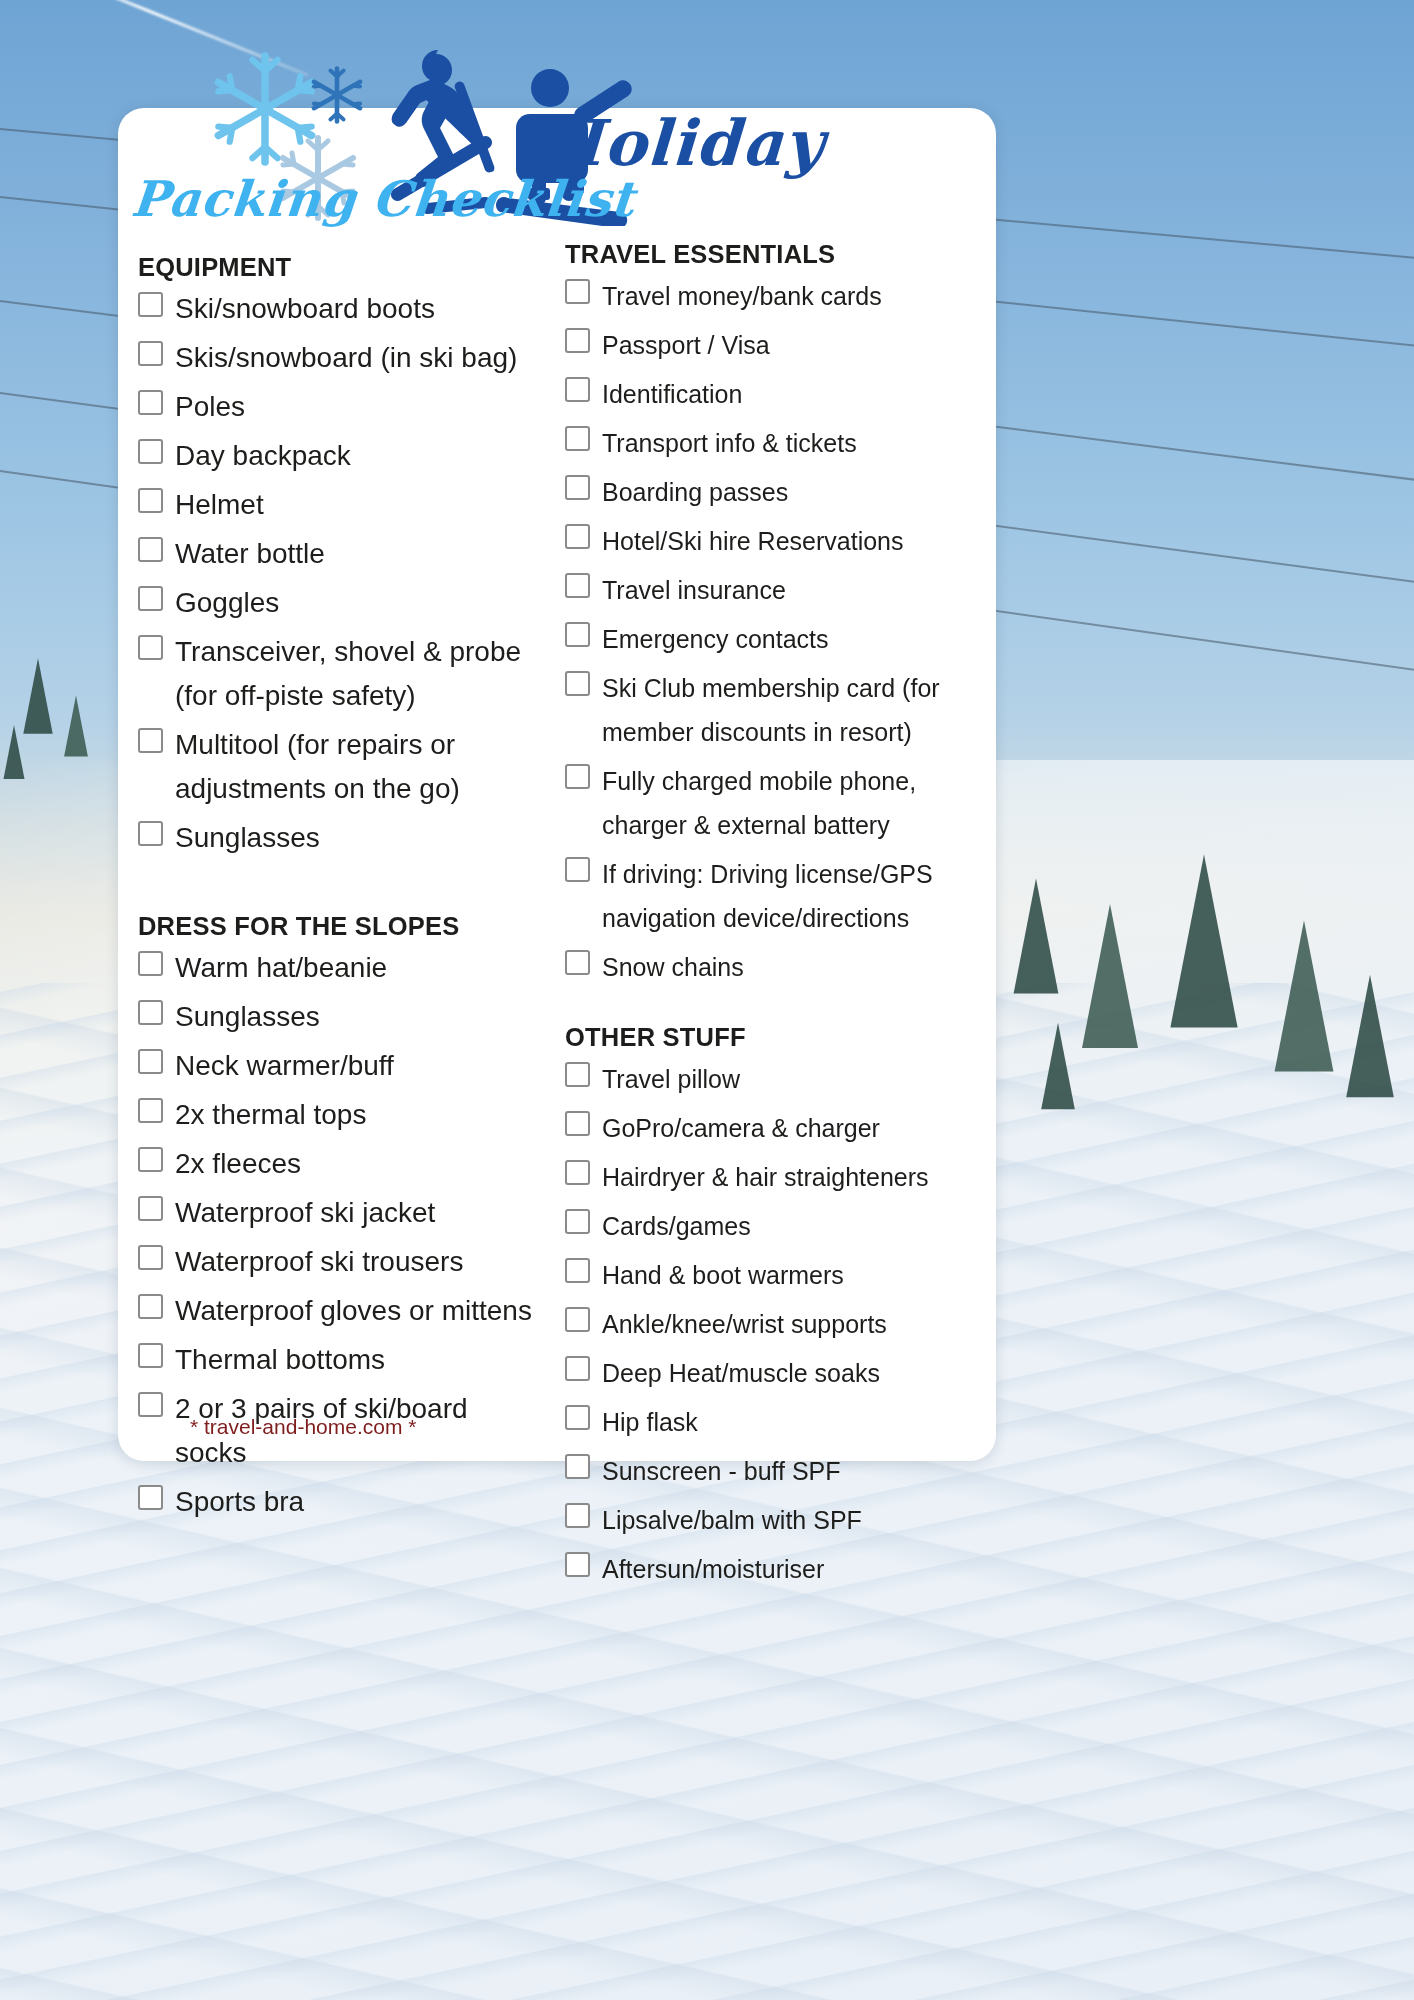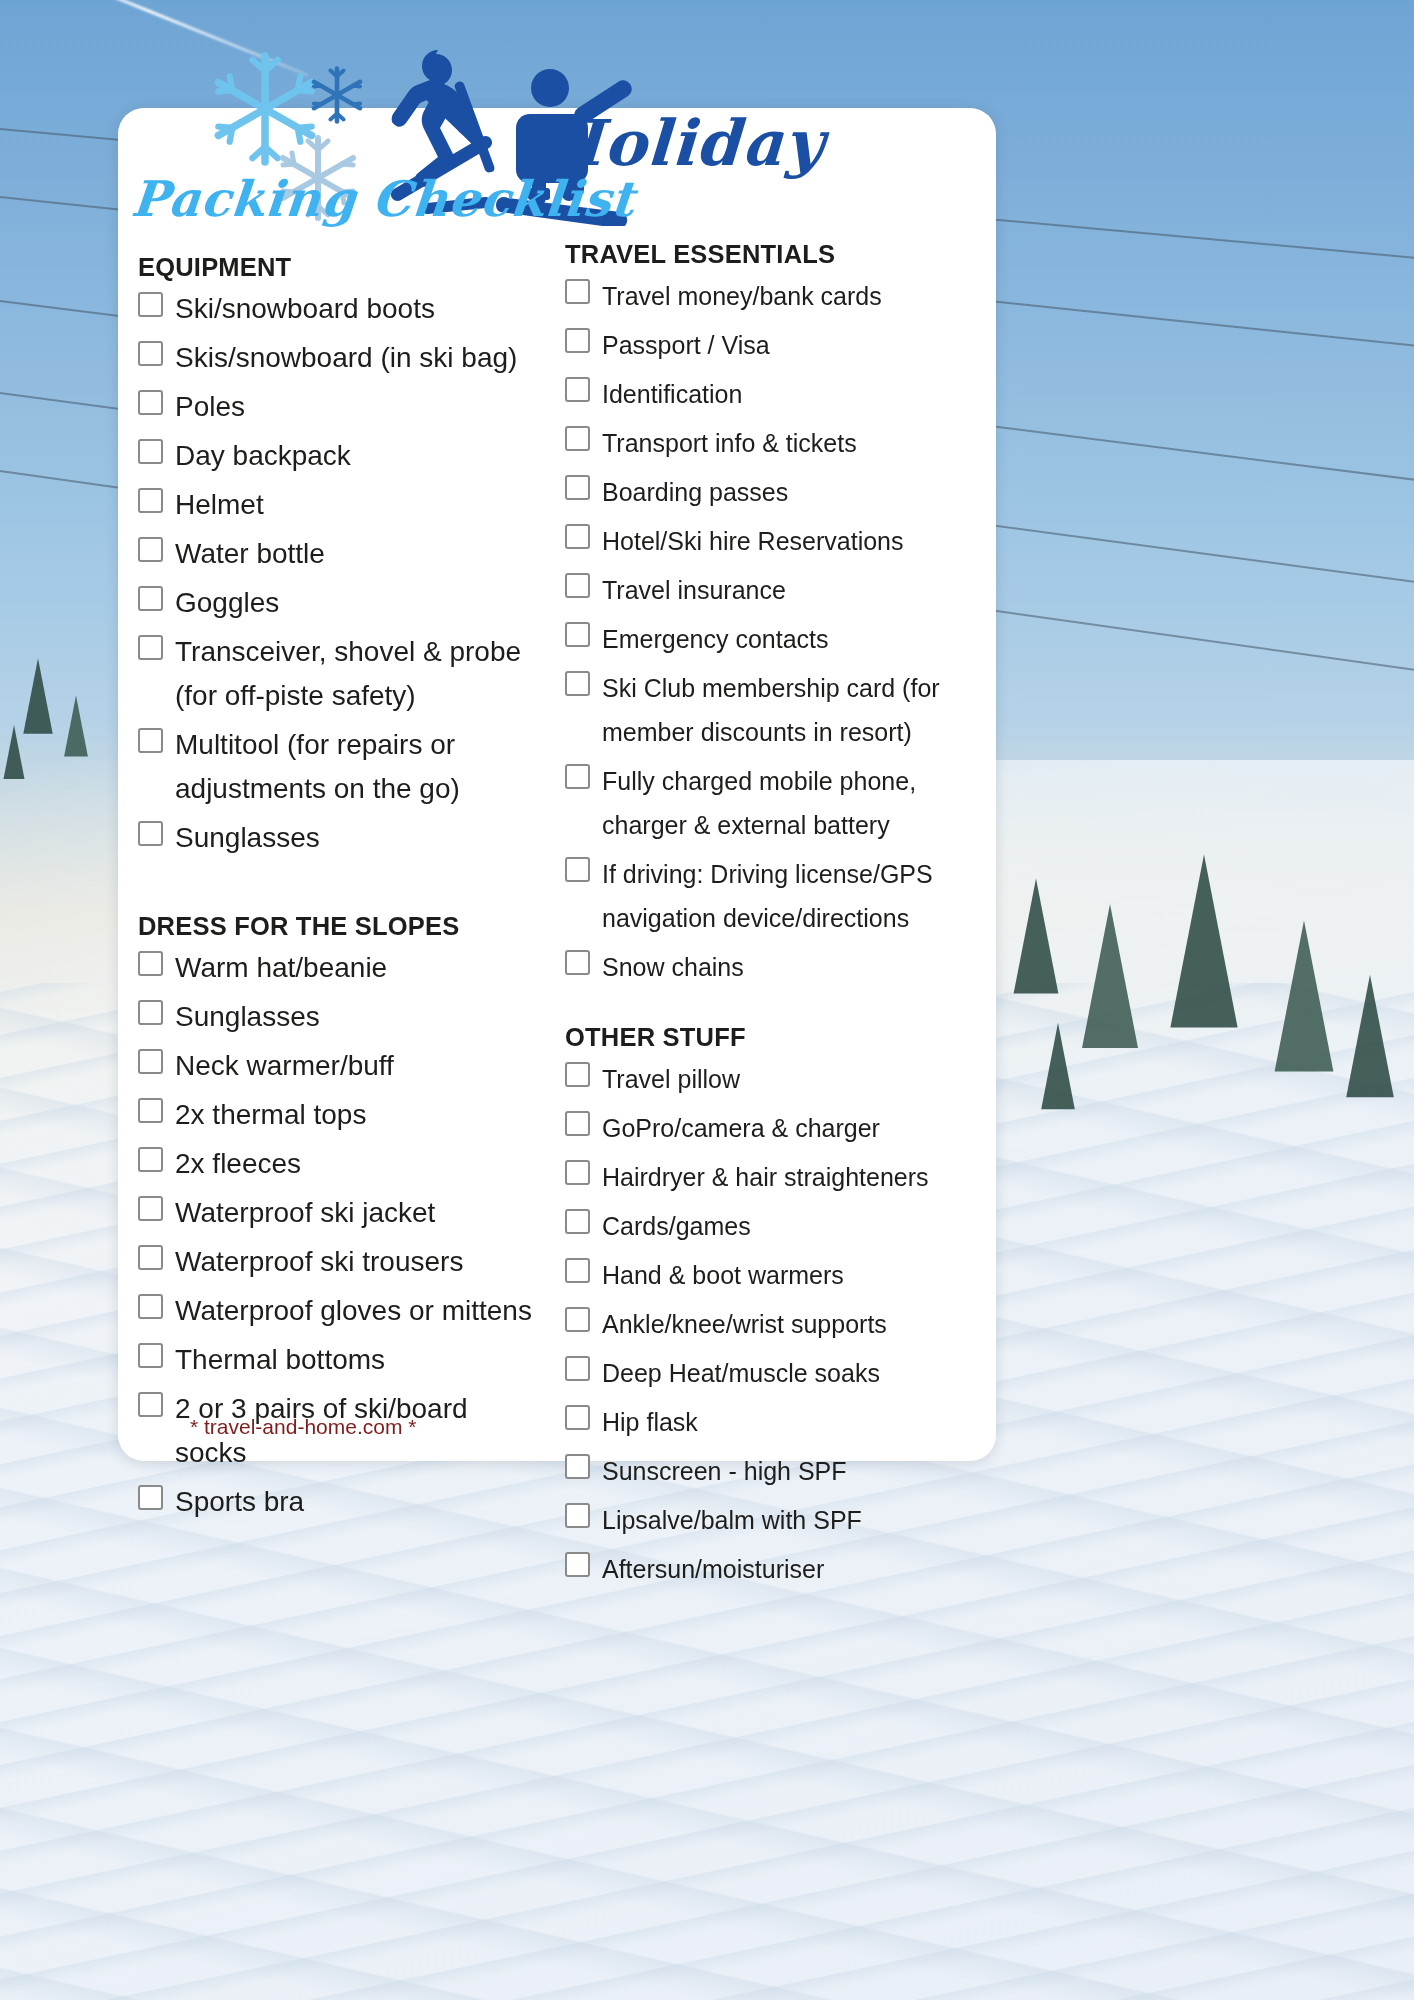--- a/index.html
+++ b/index.html
@@ -510,21 +510,21 @@
           <li class="item">
             <span class="checkbox"></span>
             <span class="item-label">Deep Heat/muscle soaks</span>
           </li>
           <li class="item">
             <span class="checkbox"></span>
             <span class="item-label">Hip flask</span>
           </li>
           <li class="item">
             <span class="checkbox"></span>
-            <span class="item-label">Sunscreen - high SPF</span>
+            <span class="item-label">Sunscreen - buff SPF</span>
           </li>
           <li class="item">
             <span class="checkbox"></span>
             <span class="item-label">Lipsalve/balm with SPF</span>
           </li>
           <li class="item">
             <span class="checkbox"></span>
             <span class="item-label">Aftersun/moisturiser</span>
           </li>
         </ul>

